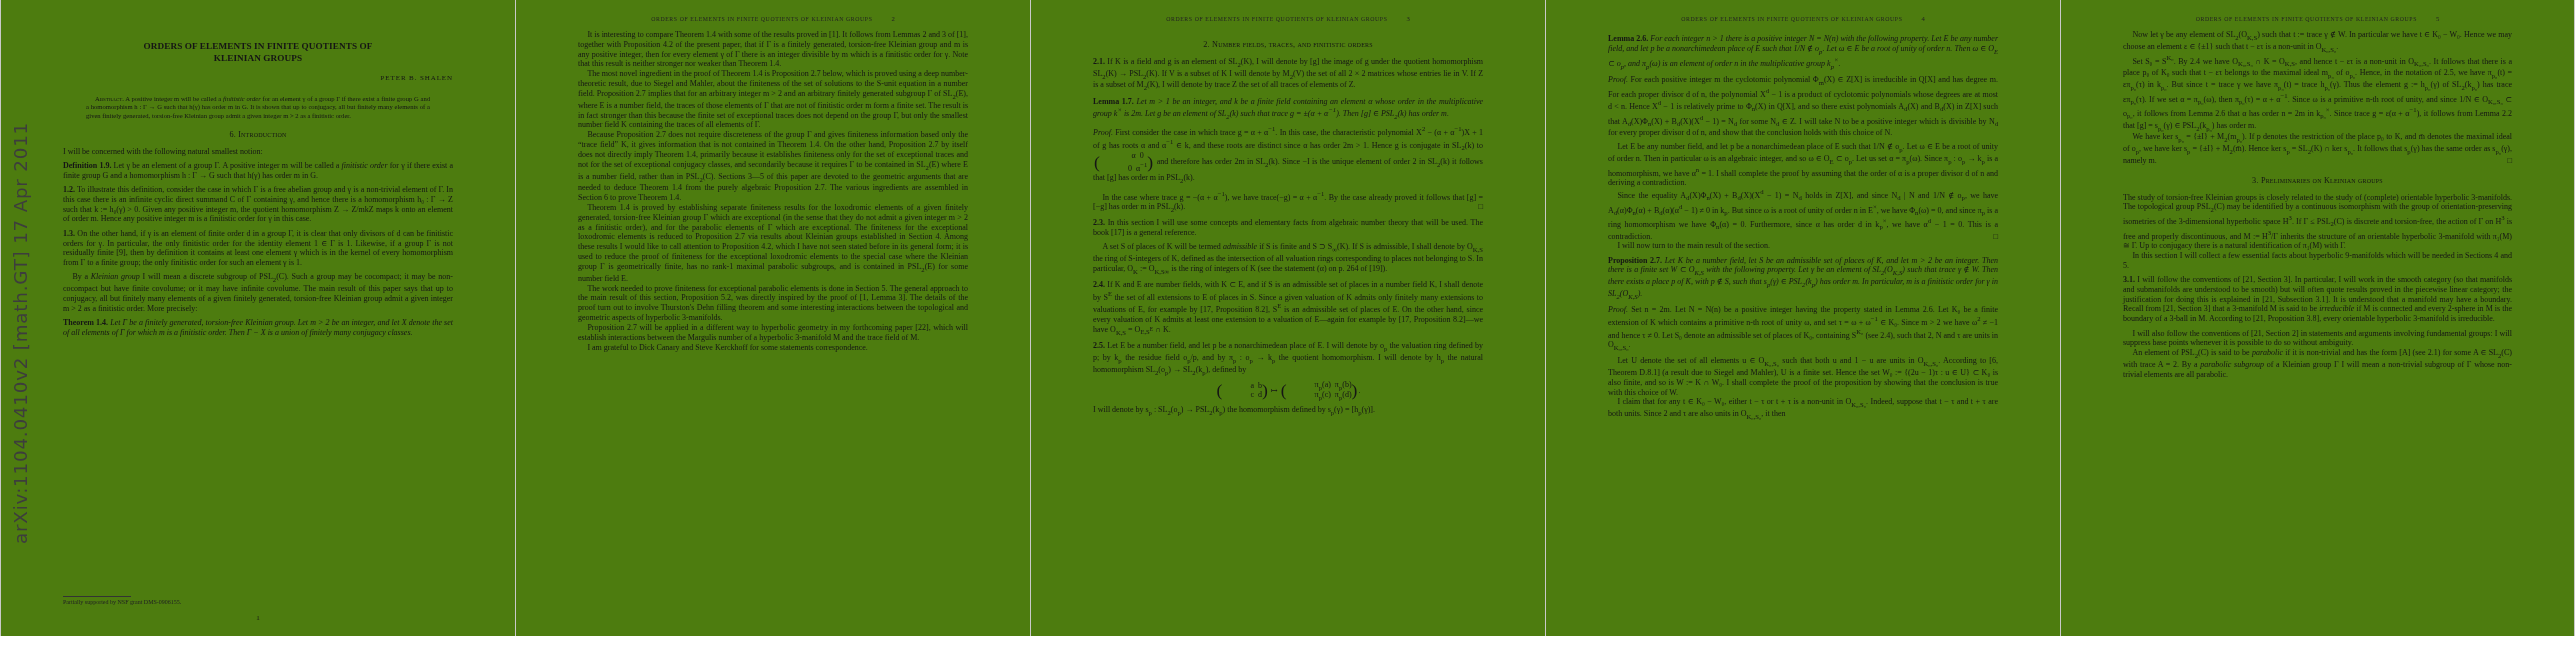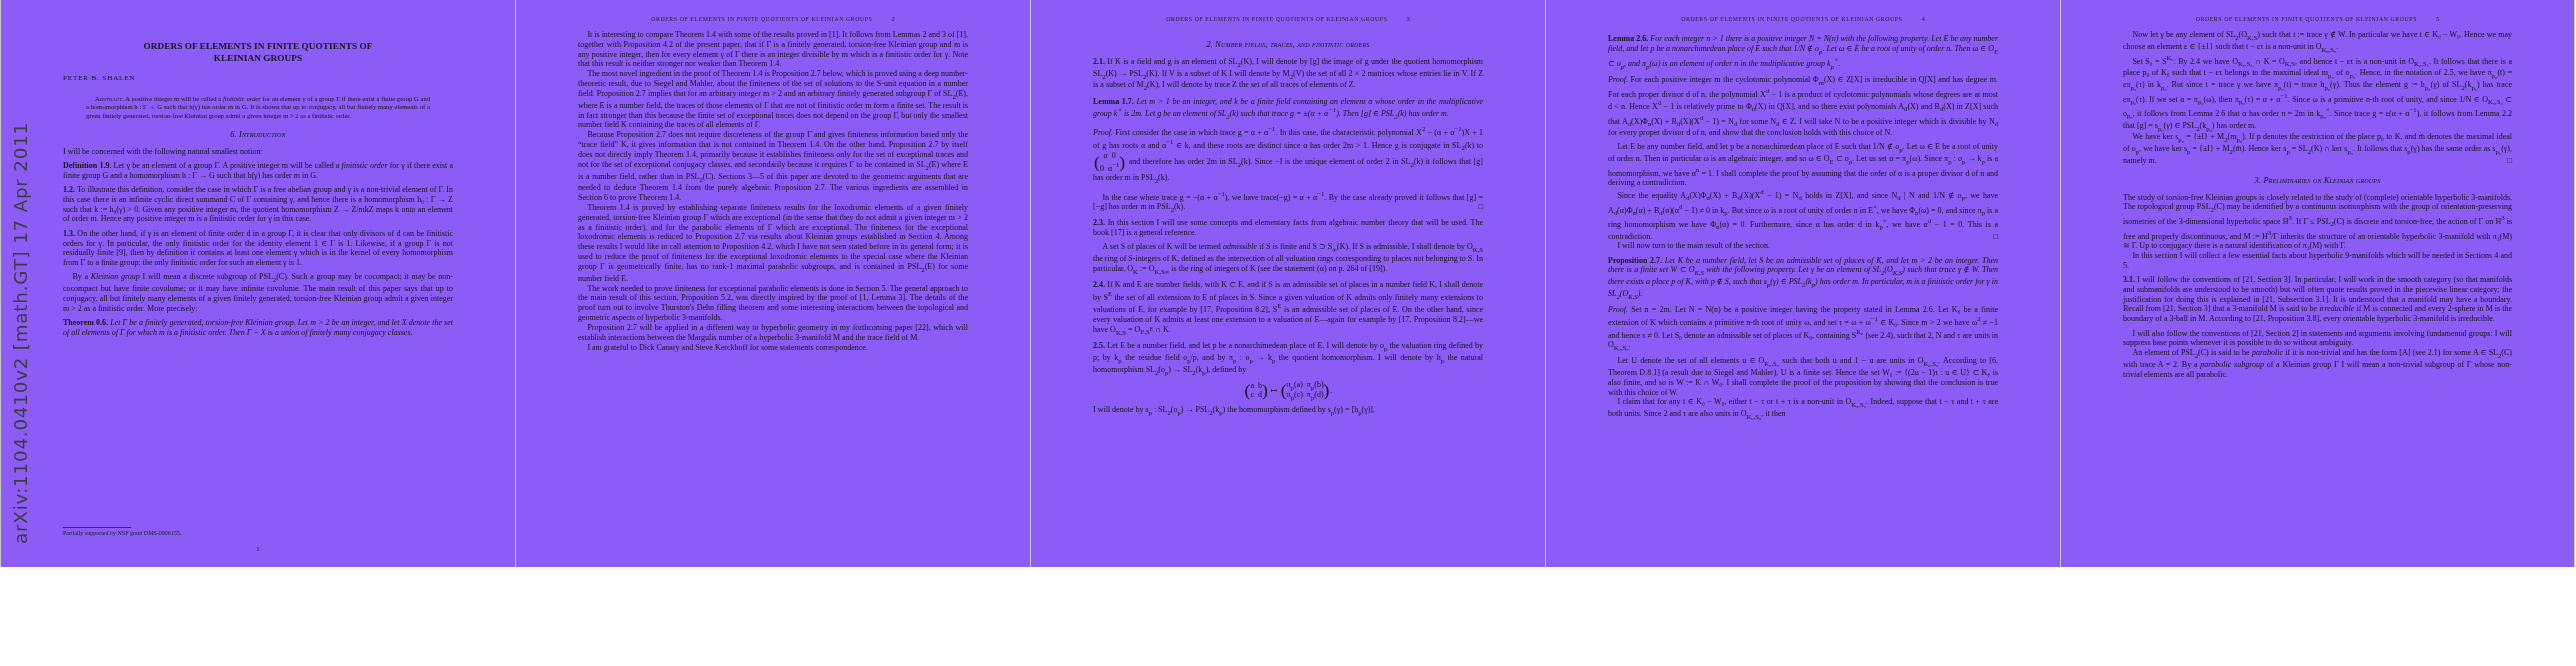--- a/index.html
+++ b/index.html
@@ -1,49 +1,49 @@
 <!DOCTYPE html>
 <html style="font-size:9px"><head>
 <meta charset="utf-8">
 <style>
   * { box-sizing: border-box; }
   html, body { margin: 0; padding: 0; }
   body { width: 2576px; height: 667px; background: #ffffff; overflow: hidden; }
   .canvas { position: relative; width: 2576px; height: 667px; background: #ffffff;
             font-family: "Liberation Serif", "DejaVu Serif", serif; color: #151515; }
   .pages-row { display: flex; width: 100%; height: 100%; }
-  .page { position: relative; width: 515px; height: 567px; background: #8b5cf6;
+  .page { position: relative; width: 515px; height: 636px; background: #4d7c0f;
           border-left: 0.6px solid #c9c9c9; overflow: hidden; }
   .page:last-child { border-right: 0.6px solid #c9c9c9; }
 
   .running-head { position: absolute; top: 15px; left: 62px; right: 62px;
                   display: flex; justify-content: center; align-items: baseline; gap: 19px;
                   font-size: 5.8px; letter-spacing: 0.6px; color: #222; white-space: nowrap; }
   .rh-num { font-size: 6.7px; letter-spacing: 0; }
 
   .page-body { position: absolute; top: 30px; left: 62px; right: 62px;
                text-align: justify; font-size: 8px; line-height: 1.23; }
   .page-body.first { top: 40px; }
 
   .blk { margin: 0; }
   .title { text-align: center; font-weight: bold; font-size: 9.2px; line-height: 1.35;
            margin: 0 56px 9px; letter-spacing: 0.1px; text-indent: 0; }
-  .author { text-align: left; font-size: 7px; letter-spacing: 0.9px; margin: 0 0 12.2px; text-indent: 0; }
+  .author { text-align: right; font-size: 7px; letter-spacing: 0.9px; margin: 0 0 12.2px; text-indent: 0; }
   .abstract { font-size: 6.6px; line-height: 1.28; margin: 0 23px 9px; text-indent: 9px; }
   .ab-lead { font-variant: small-caps; }
   .section { text-align: center; font-variant: small-caps; font-size: 8.2px;
-             margin: 10px 0 6.7px; letter-spacing: 0.2px; text-indent: 0; font-style: italic; }
+             margin: 10px 0 6.7px; letter-spacing: 0.2px; text-indent: 0; }
   .p  { text-indent: 9.4px; margin: 0; }
   .pn { text-indent: 0; margin: 0; }
   .stmt { text-indent: 0; margin: 4.4px 0; }
   .display { text-align: center; text-indent: 0; margin: 4.4px 0; }
   .qed { float: right; margin-left: 4.4px; }
 
   .mat { display: inline-flex; align-items: center; vertical-align: middle; margin: 0 1.1px; text-indent: 0; }
-  .mc  { display: inline-flex; flex-direction: column; align-items: center; line-height: 1.1; text-align: center; }
+  .mc  { display: inline-flex; flex-direction: column; align-items: center; line-height: 1.1; text-align: center; margin-left: 28px; }
   .mc > span { display: block; text-indent: 0; }
   .mp { font-size: 2.2em; font-weight: 300; line-height: 0.9; }
 
   .footnote { position: absolute; left: 62px; bottom: 31px; right: 167px;
               font-size: 6px; color: #222; }
   .footnote::before { content: ""; display: block; width: 68px; border-top: 0.6px solid #333; margin-bottom: 2.2px; }
   .folio { position: absolute; bottom: 14.5px; left: 0; right: 0; text-align: center; font-size: 7px; }
 
   .arxiv-stamp { position: absolute; left: 10px; top: 0; height: 667px; z-index: 5;
                  writing-mode: vertical-rl; transform: rotate(180deg); text-align: center;
@@ -60,21 +60,21 @@
         <div class="page-body first">
           <div class="blk title">ORDERS OF ELEMENTS IN FINITE QUOTIENTS OF KLEINIAN GROUPS</div>
           <div class="blk author">PETER B. SHALEN</div>
           <div class="blk abstract"><span class="ab-lead">Abstract.</span> A positive integer m will be called a <i>finitistic order</i> for an element γ of a group Γ if there exist a finite group G and a homomorphism h : Γ → G such that h(γ) has order m in G. It is shown that up to conjugacy, all but finitely many elements of a given finitely generated, torsion-free Kleinian group admit a given integer m &gt; 2 as a finitistic order.</div>
           <div class="blk section">6. Introduction</div>
           <div class="blk pn">I will be concerned with the following natural smallest notion:</div>
           <div class="blk stmt"><b>Definition 1.9.</b> Let γ be an element of a group Γ. A positive integer m will be called a <i>finitistic order</i> for γ if there exist a finite group G and a homomorphism h : Γ → G such that h(γ) has order m in G.</div>
           <div class="blk stmt"><b>1.2.</b> To illustrate this definition, consider the case in which Γ is a free abelian group and γ is a non-trivial element of Γ. In this case there is an infinite cyclic direct summand C of Γ containing γ, and hence there is a homomorphism h₀ : Γ → Z such that k := h₀(γ) &gt; 0. Given any positive integer m, the quotient homomorphism Z → Z/mkZ maps k onto an element of order m. Hence any positive integer m is a finitistic order for γ in this case.</div>
           <div class="blk stmt"><b>1.3.</b> On the other hand, if γ is an element of finite order d in a group Γ, it is clear that only divisors of d can be finitistic orders for γ. In particular, the only finitistic order for the identity element 1 ∈ Γ is 1. Likewise, if a group Γ is not residually finite [9], then by definition it contains at least one element γ which is in the kernel of every homomorphism from Γ to a finite group; the only finitistic order for such an element γ is 1.</div>
           <div class="blk p">By a <i>Kleinian group</i> I will mean a discrete subgroup of PSL<sub>2</sub>(C). Such a group may be cocompact; it may be non-cocompact but have finite covolume; or it may have infinite covolume. The main result of this paper says that up to conjugacy, all but finitely many elements of a given finitely generated, torsion-free Kleinian group admit a given integer m &gt; 2 as a finitistic order. More precisely:</div>
-          <div class="blk stmt"><b>Theorem 0.6.</b> <i>Let Γ be a finitely generated, torsion-free Kleinian group. Let m &gt; 2 be an integer, and let X denote the set of all elements of Γ for which m is a finitistic order. Then Γ − X is a union of finitely many conjugacy classes.</i></div>
+          <div class="blk stmt"><b>Theorem 1.4.</b> <i>Let Γ be a finitely generated, torsion-free Kleinian group. Let m &gt; 2 be an integer, and let X denote the set of all elements of Γ for which m is a finitistic order. Then Γ − X is a union of finitely many conjugacy classes.</i></div>
         </div>
         <div class="footnote">Partially supported by NSF grant DMS-0906155.</div>
         <div class="folio">1</div>
       </div>
       <div class="page">
         <div class="running-head">
           <span class="rh-title">ORDERS OF ELEMENTS IN FINITE QUOTIENTS OF KLEINIAN GROUPS</span>
           <span class="rh-num">2</span>
         </div>
         <div class="page-body">

